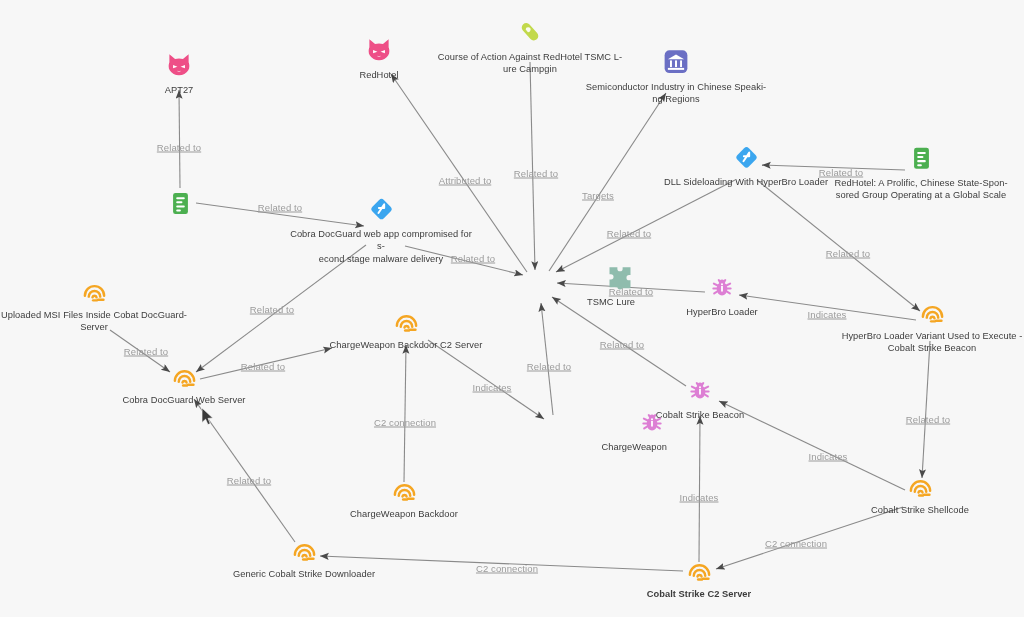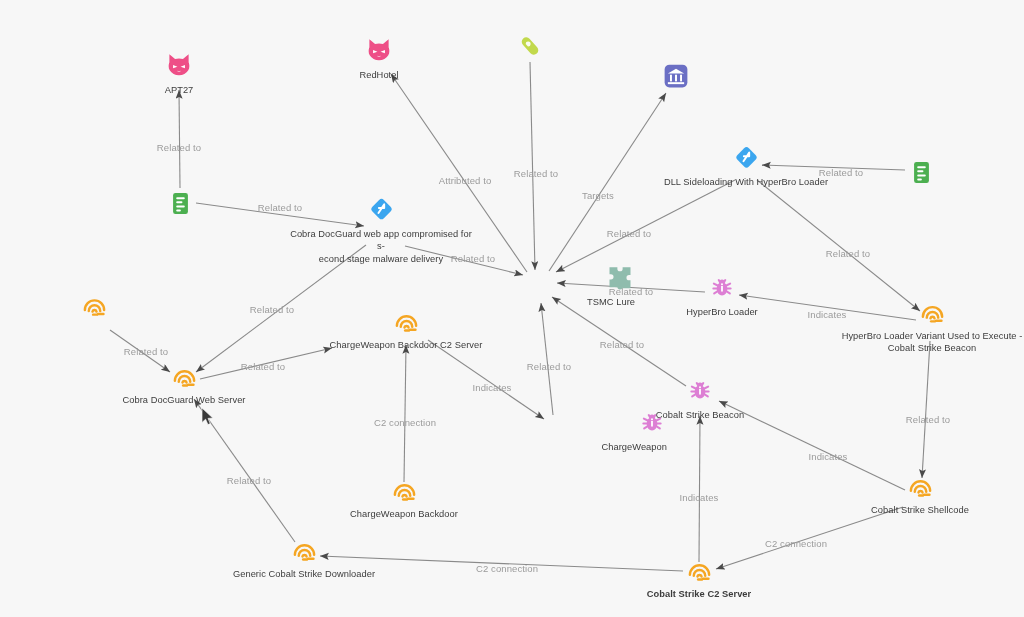--- a/index.html
+++ b/index.html
@@ -32,20 +32,21 @@
     fill: none;
   }
   .edge-label {
     position: absolute;
     font-size: 9.5px;
     color: #9b9b9b;
     white-space: nowrap;
     transform: translate(-50%, -50%);
     pointer-events: none;
     letter-spacing: 0.1px;
+    text-decoration: underline;
   }
   .node {
     position: absolute;
     transform: translate(-50%, -50%);
     display: flex;
     flex-direction: column;
     align-items: center;
     width: 190px;
     cursor: pointer;
   }
@@ -165,32 +166,36 @@
       </div>
       <div class="node" style="left: 530px; top: 46px;">
         <div class="node-icon">
           <svg viewBox="0 0 32 32" width="26" height="26">
             <g transform="rotate(-42 16 16)">
               <rect x="10.5" y="3.5" width="11" height="25" rx="5.5" fill="#c2d94c"></rect>
               <path d="M13.8 10.5 a3 3 0 0 1 4.4 0 a3 3 0 0 1 -4.4 4.2 Z" fill="#ffffff" opacity="0.92"></path>
             </g>
           </svg>
         </div>
+        <div class="node-label">Course of Action Against RedHotel TSMC L-
+ure Campgin</div>
       </div>
       <div class="node" style="left: 676px; top: 76px;">
         <div class="node-icon">
           <svg viewBox="0 0 32 32" width="26" height="26">
             <rect x="2" y="2" width="28" height="28" rx="6" fill="#6b6fc4"></rect>
             <path d="M16 7 L26 13 L6 13 Z" fill="#ffffff"></path>
             <rect x="8.6" y="14.4" width="2.4" height="8.2" fill="#ffffff"></rect>
             <rect x="14.8" y="14.4" width="2.4" height="8.2" fill="#ffffff"></rect>
             <rect x="21" y="14.4" width="2.4" height="8.2" fill="#ffffff"></rect>
             <rect x="6" y="23.6" width="20" height="2.4" fill="#ffffff"></rect>
           </svg>
         </div>
+        <div class="node-label">Semiconductor Industry in Chinese Speaki-
+ng Regions</div>
       </div>
       <div class="node" style="left: 746px; top: 165px;">
         <div class="node-icon">
           <svg viewBox="0 0 32 32" width="27" height="27">
             <rect x="6.4" y="6.4" width="19.2" height="19.2" rx="4" transform="rotate(45 16 16)" fill="#3ba6ef"></rect>
             <path d="M12.4 20.6 L19.2 10.4 L19.2 14.6 L12.9 14.6" fill="none" stroke="#ffffff" stroke-width="2.3" stroke-linecap="round" stroke-linejoin="round"></path>
             <path d="M19.6 11.4 L12.8 21.6 L12.8 17.4 L19.1 17.4" fill="none" stroke="#ffffff" stroke-width="2.3" stroke-linecap="round" stroke-linejoin="round" opacity="0"></path>
           </svg>
         </div>
         <div class="node-label">DLL Sideloading With HyperBro Loader</div>
@@ -198,20 +203,22 @@
       <div class="node" style="left: 921px; top: 172px;">
         <div class="node-icon">
           <svg viewBox="0 0 32 32" width="25" height="25">
             <rect x="6.5" y="2.5" width="19" height="27" rx="3" fill="#4caf50"></rect>
             <rect x="10.5" y="8" width="11" height="2.6" rx="1.3" fill="#ffffff"></rect>
             <rect x="10.5" y="13.2" width="8" height="2.6" rx="1.3" fill="#ffffff"></rect>
             <rect x="10.5" y="18.4" width="11" height="2.6" rx="1.3" fill="#ffffff"></rect>
             <rect x="10.5" y="23.6" width="6" height="2.6" rx="1.3" fill="#ffffff"></rect>
           </svg>
         </div>
+        <div class="node-label">RedHotel: A Prolific, Chinese State-Spon-
+sored Group Operating at a Global Scale</div>
       </div>
       <div class="node" style="left: 180px; top: 203px;">
         <div class="node-icon">
           <svg viewBox="0 0 32 32" width="25" height="25">
             <rect x="6.5" y="2.5" width="19" height="27" rx="3" fill="#4caf50"></rect>
             <rect x="10.5" y="8" width="11" height="2.6" rx="1.3" fill="#ffffff"></rect>
             <rect x="10.5" y="13.2" width="8" height="2.6" rx="1.3" fill="#ffffff"></rect>
             <rect x="10.5" y="18.4" width="11" height="2.6" rx="1.3" fill="#ffffff"></rect>
             <rect x="10.5" y="23.6" width="6" height="2.6" rx="1.3" fill="#ffffff"></rect>
           </svg>
@@ -262,20 +269,22 @@
           <svg viewBox="0 0 32 32" width="27" height="27">
             <g fill="none" stroke="#f5a623" stroke-width="2.9" stroke-linecap="round">
               <path d="M4.6 22.5 A11.4 11.4 0 0 1 27.4 22.5"></path>
               <path d="M9.2 23.6 A6.8 6.8 0 0 1 22.8 23.6"></path>
               <path d="M13.6 24.4 A2.5 2.5 0 0 1 18.4 24.4"></path>
               <path d="M20.2 27.2 L26.6 27.2"></path>
               <path d="M14.4 28.0 L19.0 28.0"></path>
             </g>
           </svg>
         </div>
+        <div class="node-label">Uploaded MSI Files Inside Cobat DocGuard-
+Server</div>
       </div>
       <div class="node" style="left: 932px; top: 325px;">
         <div class="node-icon">
           <svg viewBox="0 0 32 32" width="27" height="27">
             <g fill="none" stroke="#f5a623" stroke-width="2.9" stroke-linecap="round">
               <path d="M4.6 22.5 A11.4 11.4 0 0 1 27.4 22.5"></path>
               <path d="M9.2 23.6 A6.8 6.8 0 0 1 22.8 23.6"></path>
               <path d="M13.6 24.4 A2.5 2.5 0 0 1 18.4 24.4"></path>
               <path d="M20.2 27.2 L26.6 27.2"></path>
               <path d="M14.4 28.0 L19.0 28.0"></path>

